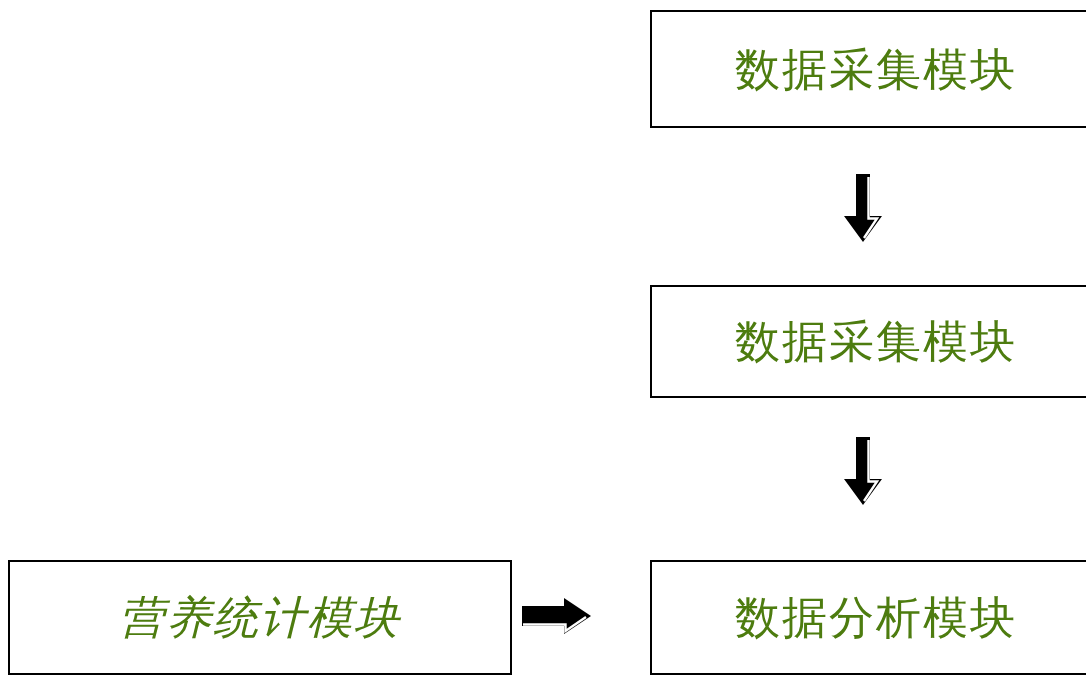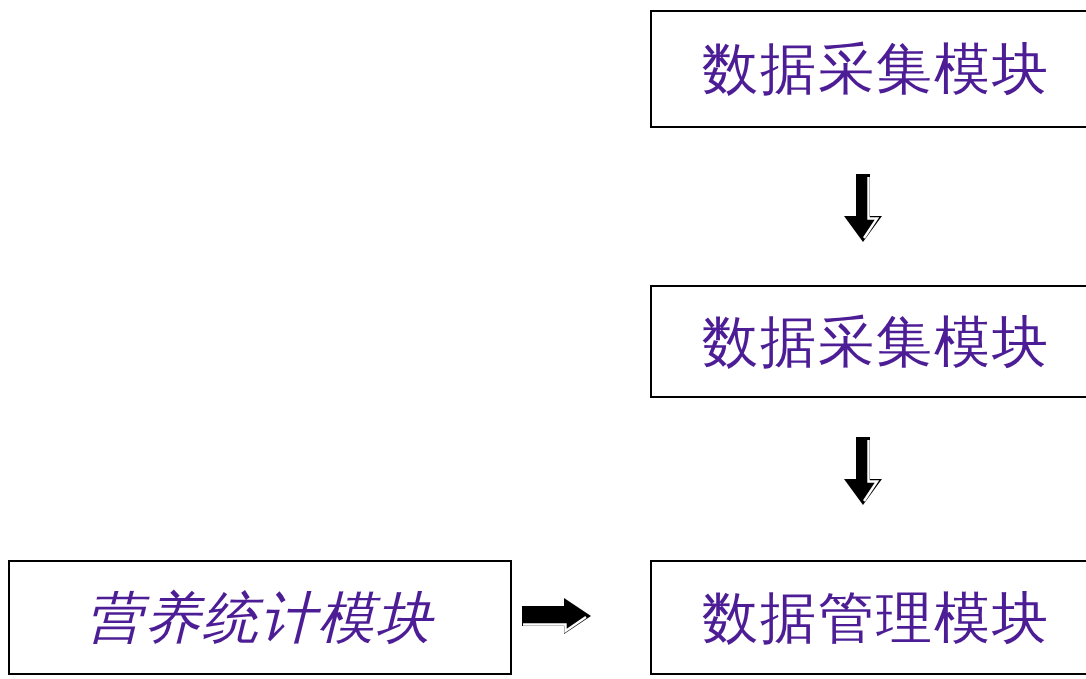--- a/index.html
+++ b/index.html
@@ -20,23 +20,23 @@
     position: absolute;
     box-sizing: border-box;
     background: #ffffff;
     border: 2px solid #000000;
     display: flex;
     align-items: center;
     justify-content: center;
   }
   .node-label {
     font-family: "DejaVu Serif", "Liberation Serif", serif;
-    font-size: 56px;
+    font-size: 45px;
     line-height: 1;
-    color: #4c1d95;
+    color: #4d7c0f;
     letter-spacing: 2px;
     white-space: nowrap;
     font-weight: 400;
   }
 
   
   #node-collect  { left: 650px; top: 10px;  width: 452px; height: 118px; }
   #node-analyze  { left: 650px; top: 285px; width: 452px; height: 113px; }
   #node-manage   { left: 650px; top: 560px; width: 452px; height: 115px; }
   #node-nutri    { left: 8px;   top: 560px; width: 504px; height: 115px; font-style: italic; }
@@ -85,16 +85,16 @@
   </div>
 
   <div class="arrow" id="arrow-nutri-manage">
     <svg width="78" height="42" viewBox="0 0 78 42" aria-hidden="true">
       <polygon points="4,10 46,10 46,2 73,20 46,38 46,30 4,30" fill="#000000"></polygon>
       <path d="M5 28.5 L47.5 28.5 L47.5 35 L68 21" fill="none" stroke="#ffffff" stroke-width="2.4" stroke-linecap="butt" stroke-linejoin="miter"></path>
     </svg>
   </div>
 
   <div class="node" id="node-manage">
-    <span class="node-label">数据管理模块</span>
+    <span class="node-label">数据分析模块</span>
   </div>
 
 </div>
 
 </body></html>

